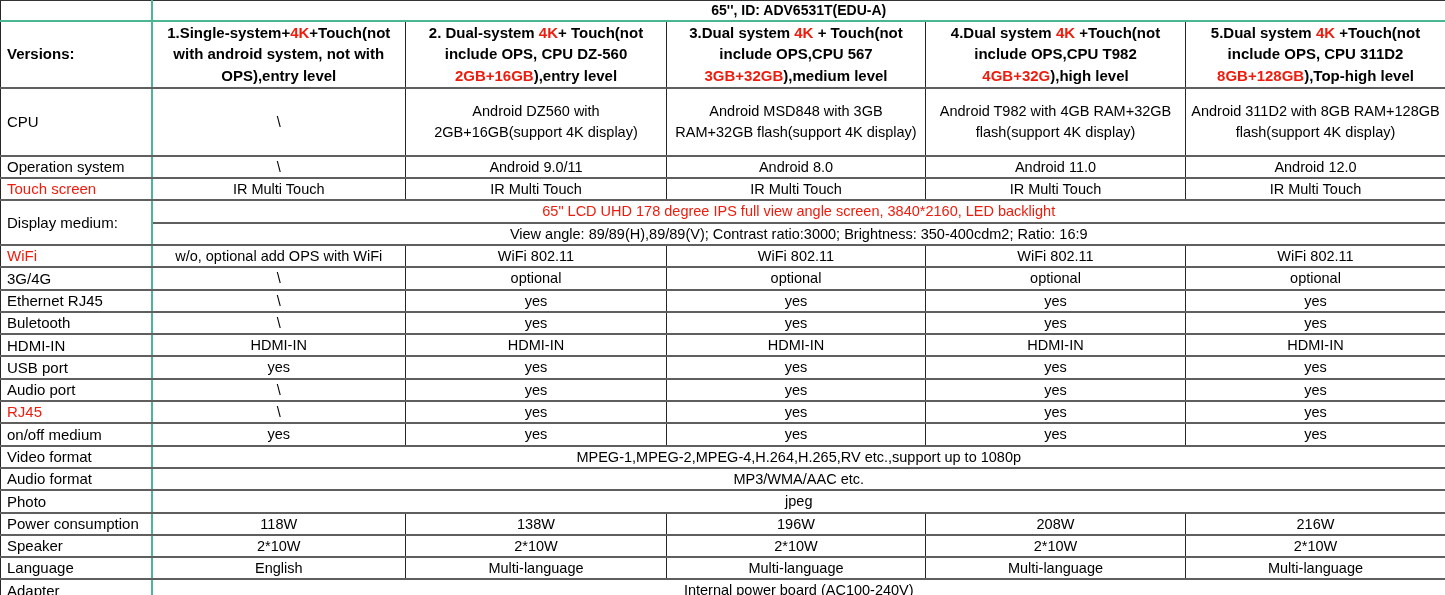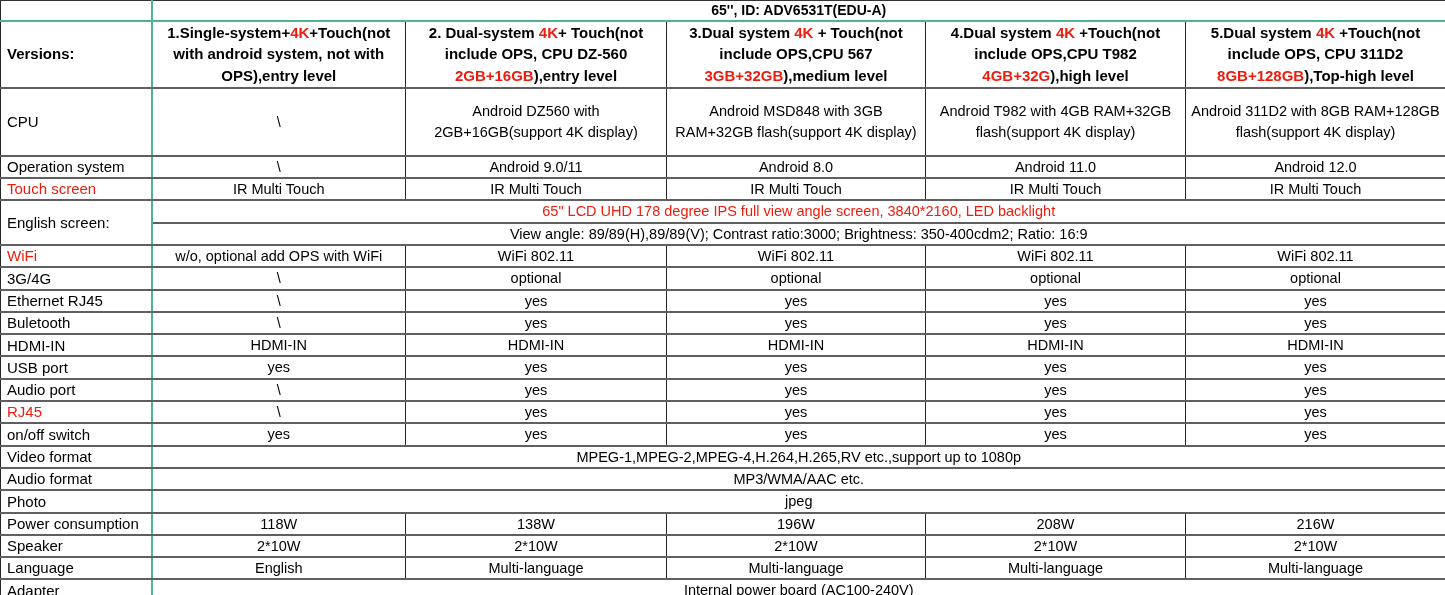--- a/index.html
+++ b/index.html
@@ -84,21 +84,21 @@
       </tr>
       <tr class="r-std">
         <td class="lbl red">Touch screen</td>
         <td class="cell">IR Multi Touch</td>
         <td class="cell">IR Multi Touch</td>
         <td class="cell">IR Multi Touch</td>
         <td class="cell">IR Multi Touch</td>
         <td class="cell">IR Multi Touch</td>
       </tr>
       <tr class="r-std">
-        <td class="lbl" rowspan="2">English screen:</td>
+        <td class="lbl" rowspan="2">Display medium:</td>
         <td class="cell red" colspan="5">65" LCD UHD 178 degree IPS  full view angle screen, 3840*2160, LED backlight</td>
       </tr>
       <tr class="r-std">
         <td class="cell" colspan="5">View angle: 89/89(H),89/89(V); Contrast ratio:3000; Brightness: 350-400cdm2; Ratio: 16:9</td>
       </tr>
       <tr class="r-std">
         <td class="lbl red">WiFi</td>
         <td class="cell">w/o, optional add OPS with WiFi</td>
         <td class="cell">WiFi 802.11</td>
         <td class="cell">WiFi 802.11</td>
@@ -155,21 +155,21 @@
       </tr>
       <tr class="r-std">
         <td class="lbl red">RJ45</td>
         <td class="cell">\</td>
         <td class="cell">yes</td>
         <td class="cell">yes</td>
         <td class="cell">yes</td>
         <td class="cell">yes</td>
       </tr>
       <tr class="r-std">
-        <td class="lbl">on/off switch</td>
+        <td class="lbl">on/off medium</td>
         <td class="cell">yes</td>
         <td class="cell">yes</td>
         <td class="cell">yes</td>
         <td class="cell">yes</td>
         <td class="cell">yes</td>
       </tr>
       <tr class="r-std">
         <td class="lbl">Video format</td>
         <td class="cell" colspan="5">MPEG-1,MPEG-2,MPEG-4,H.264,H.265,RV etc.,support up to 1080p</td>
       </tr>

